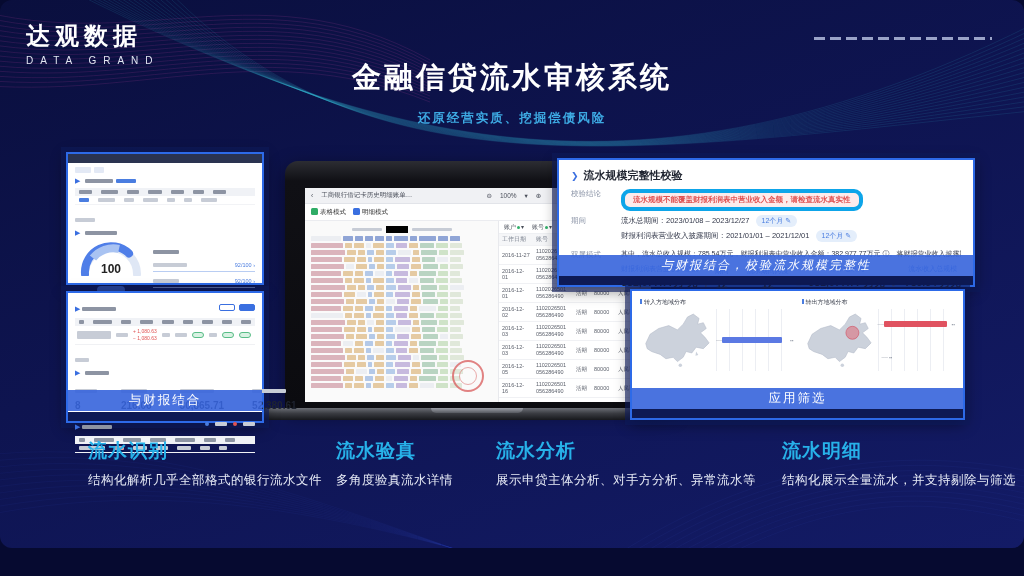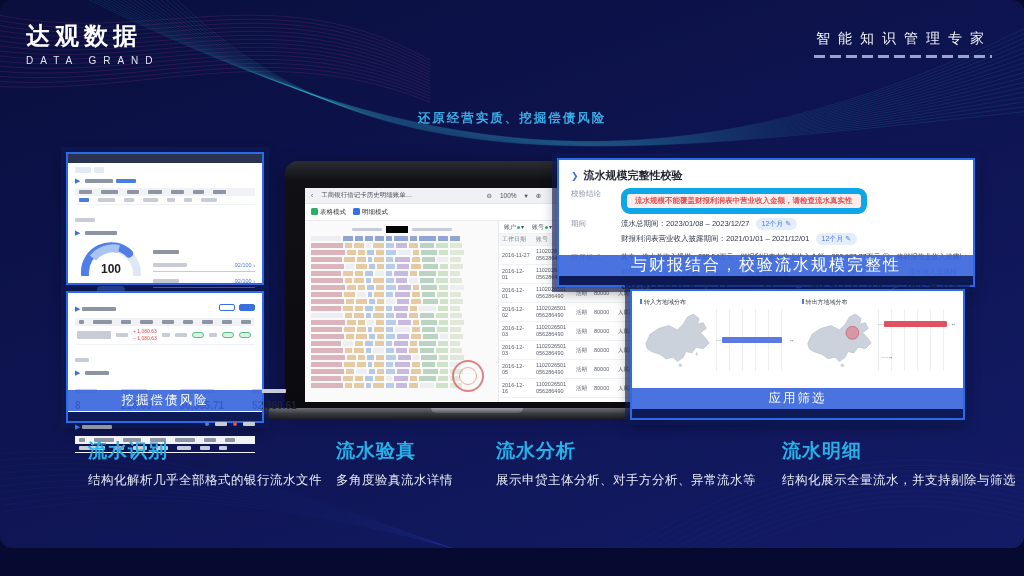--- a/index.html
+++ b/index.html
@@ -112,32 +112,32 @@
   .mc4{width:24px;} .mc5{width:24px;} .mc6{width:12px;}
 
   
   #panel1{left:557px;top:158px;width:418px;height:129px;z-index:4;}
   .p1-body{padding:8px 12px 0 12px;}
   .p1-title{font-size:11px;font-weight:bold;color:#1f2430;margin-bottom:5px;}
   .p1-title .caret{font-size:9px;}
   .p1-row{display:flex;margin-bottom:4px;align-items:flex-start;}
   .p1-label{width:50px;flex-shrink:0;font-size:7.5px;color:#8a93a6;padding-top:1px;}
   .p1-content{flex:1;min-width:0;}
-  .conclusion{display:inline-block;background:#fdecec;border:6px solid #0ea5e9;color:#e05252;
+  .conclusion{display:inline-block;background:#fdecec;border:4px solid #0ea5e9;color:#e05252;
     font-size:7.5px;font-weight:bold;border-radius:9px;padding:2px 8px;white-space:nowrap;}
   .period-line{font-size:7.5px;color:#33384a;margin-bottom:3px;white-space:nowrap;}
   .tag{display:inline-block;background:#e4eefb;color:#4a7de0;font-size:7px;border-radius:8px;
     padding:1px 6px;margin-left:4px;}
   .process{font-size:7px;color:#33384a;white-space:nowrap;overflow:hidden;}
   .formula{display:flex;align-items:flex-end;gap:7px;margin-top:5px;}
   .f-item{text-align:center;}
   .f-label{font-size:7px;color:#4a7de0;margin-bottom:2px;white-space:nowrap;}
   .f-value{font-size:10.5px;font-weight:bold;color:#1f2430;white-space:nowrap;}
   .f-op{font-size:10px;font-weight:bold;color:#5a5f6a;padding-bottom:1px;}
-  #panel1 .cap{bottom:9px;font-size:16px;}
+  #panel1 .cap{bottom:9px;font-size:12px;font-style:italic;}
 
   
   #panel2{left:630px;top:289px;width:335px;height:131px;z-index:4;}
   .p2-body{display:flex;padding:7px 8px;gap:8px;}
   .map-block{flex:1;display:flex;flex-direction:column;}
   .map-title{font-size:6px;color:#3a3f4c;margin-bottom:2px;}
   .map-title:before{content:"";display:inline-block;width:2px;height:5px;background:#4a7de0;margin-right:2px;}
   .map-chart{display:flex;align-items:center;gap:4px;}
   .cnmap{width:72px;height:58px;flex-shrink:0;}
   .hchart{flex:1;height:62px;position:relative;
@@ -211,24 +211,24 @@
       <path d="M -50 509 C 210 450, 430 544, 720 630" stroke="#3d5ad0" fill="none" stroke-width="0.8" opacity="0.09"></path>
       <path d="M -50 516 C 210 455, 430 541, 720 630" stroke="#3d5ad0" fill="none" stroke-width="0.8" opacity="0.09"></path>
       <path d="M -50 523 C 210 460, 430 538, 720 630" stroke="#3d5ad0" fill="none" stroke-width="0.8" opacity="0.09"></path>
     </svg>
 
   <div class="logo">
     <div class="logo-cn">达观数据</div>
     <div class="logo-en">DATA GRAND</div>
   </div>
   <div class="tagline">
-    <div class="tagline-text">智能知识管理专家</div>
     <div class="tagline-dash"></div>
   </div>
 
+  <div class="title">金融信贷流水审核系统</div>
   <div class="subtitle">还原经营实质、挖掘偿债风险</div>
 
   <div class="frame" id="shot1">
     <div class="s1-nav"></div>
     <div class="s1-body">
       <div class="s1-tabs">
         <span class="s1-tab"></span>
           <span class="s1-tab" style="width:10px"></span>
       </div>
       <div class="s1-sec">
@@ -372,21 +372,21 @@
       <div class="trow">
         <span class="bar" style="width:26px"></span>
         <span class="bar" style="width:10px;background:#e79a9a"></span>
         <span class="bar" style="width:14px"></span>
           <span class="bar" style="width:12px"></span>
         <span class="bar" style="width:14px"></span>
           <span class="bar" style="width:10px"></span>
         <span class="bar" style="width:8px"></span>
       </div>
     </div>
-    <div class="cap" style="bottom:10px">挖掘偿债风险</div>
+    <div class="cap" style="bottom:10px">与财报结合</div>
     <div class="panel-foot"></div>
   </div>
 
   <div id="laptop-screen">
     <div class="screen">
       <div class="tb1">
         <span>‹</span>
         <span>工商银行借记卡历史明细账单…</span>
         <span class="grow"></span>
         <span>⊖</span>

